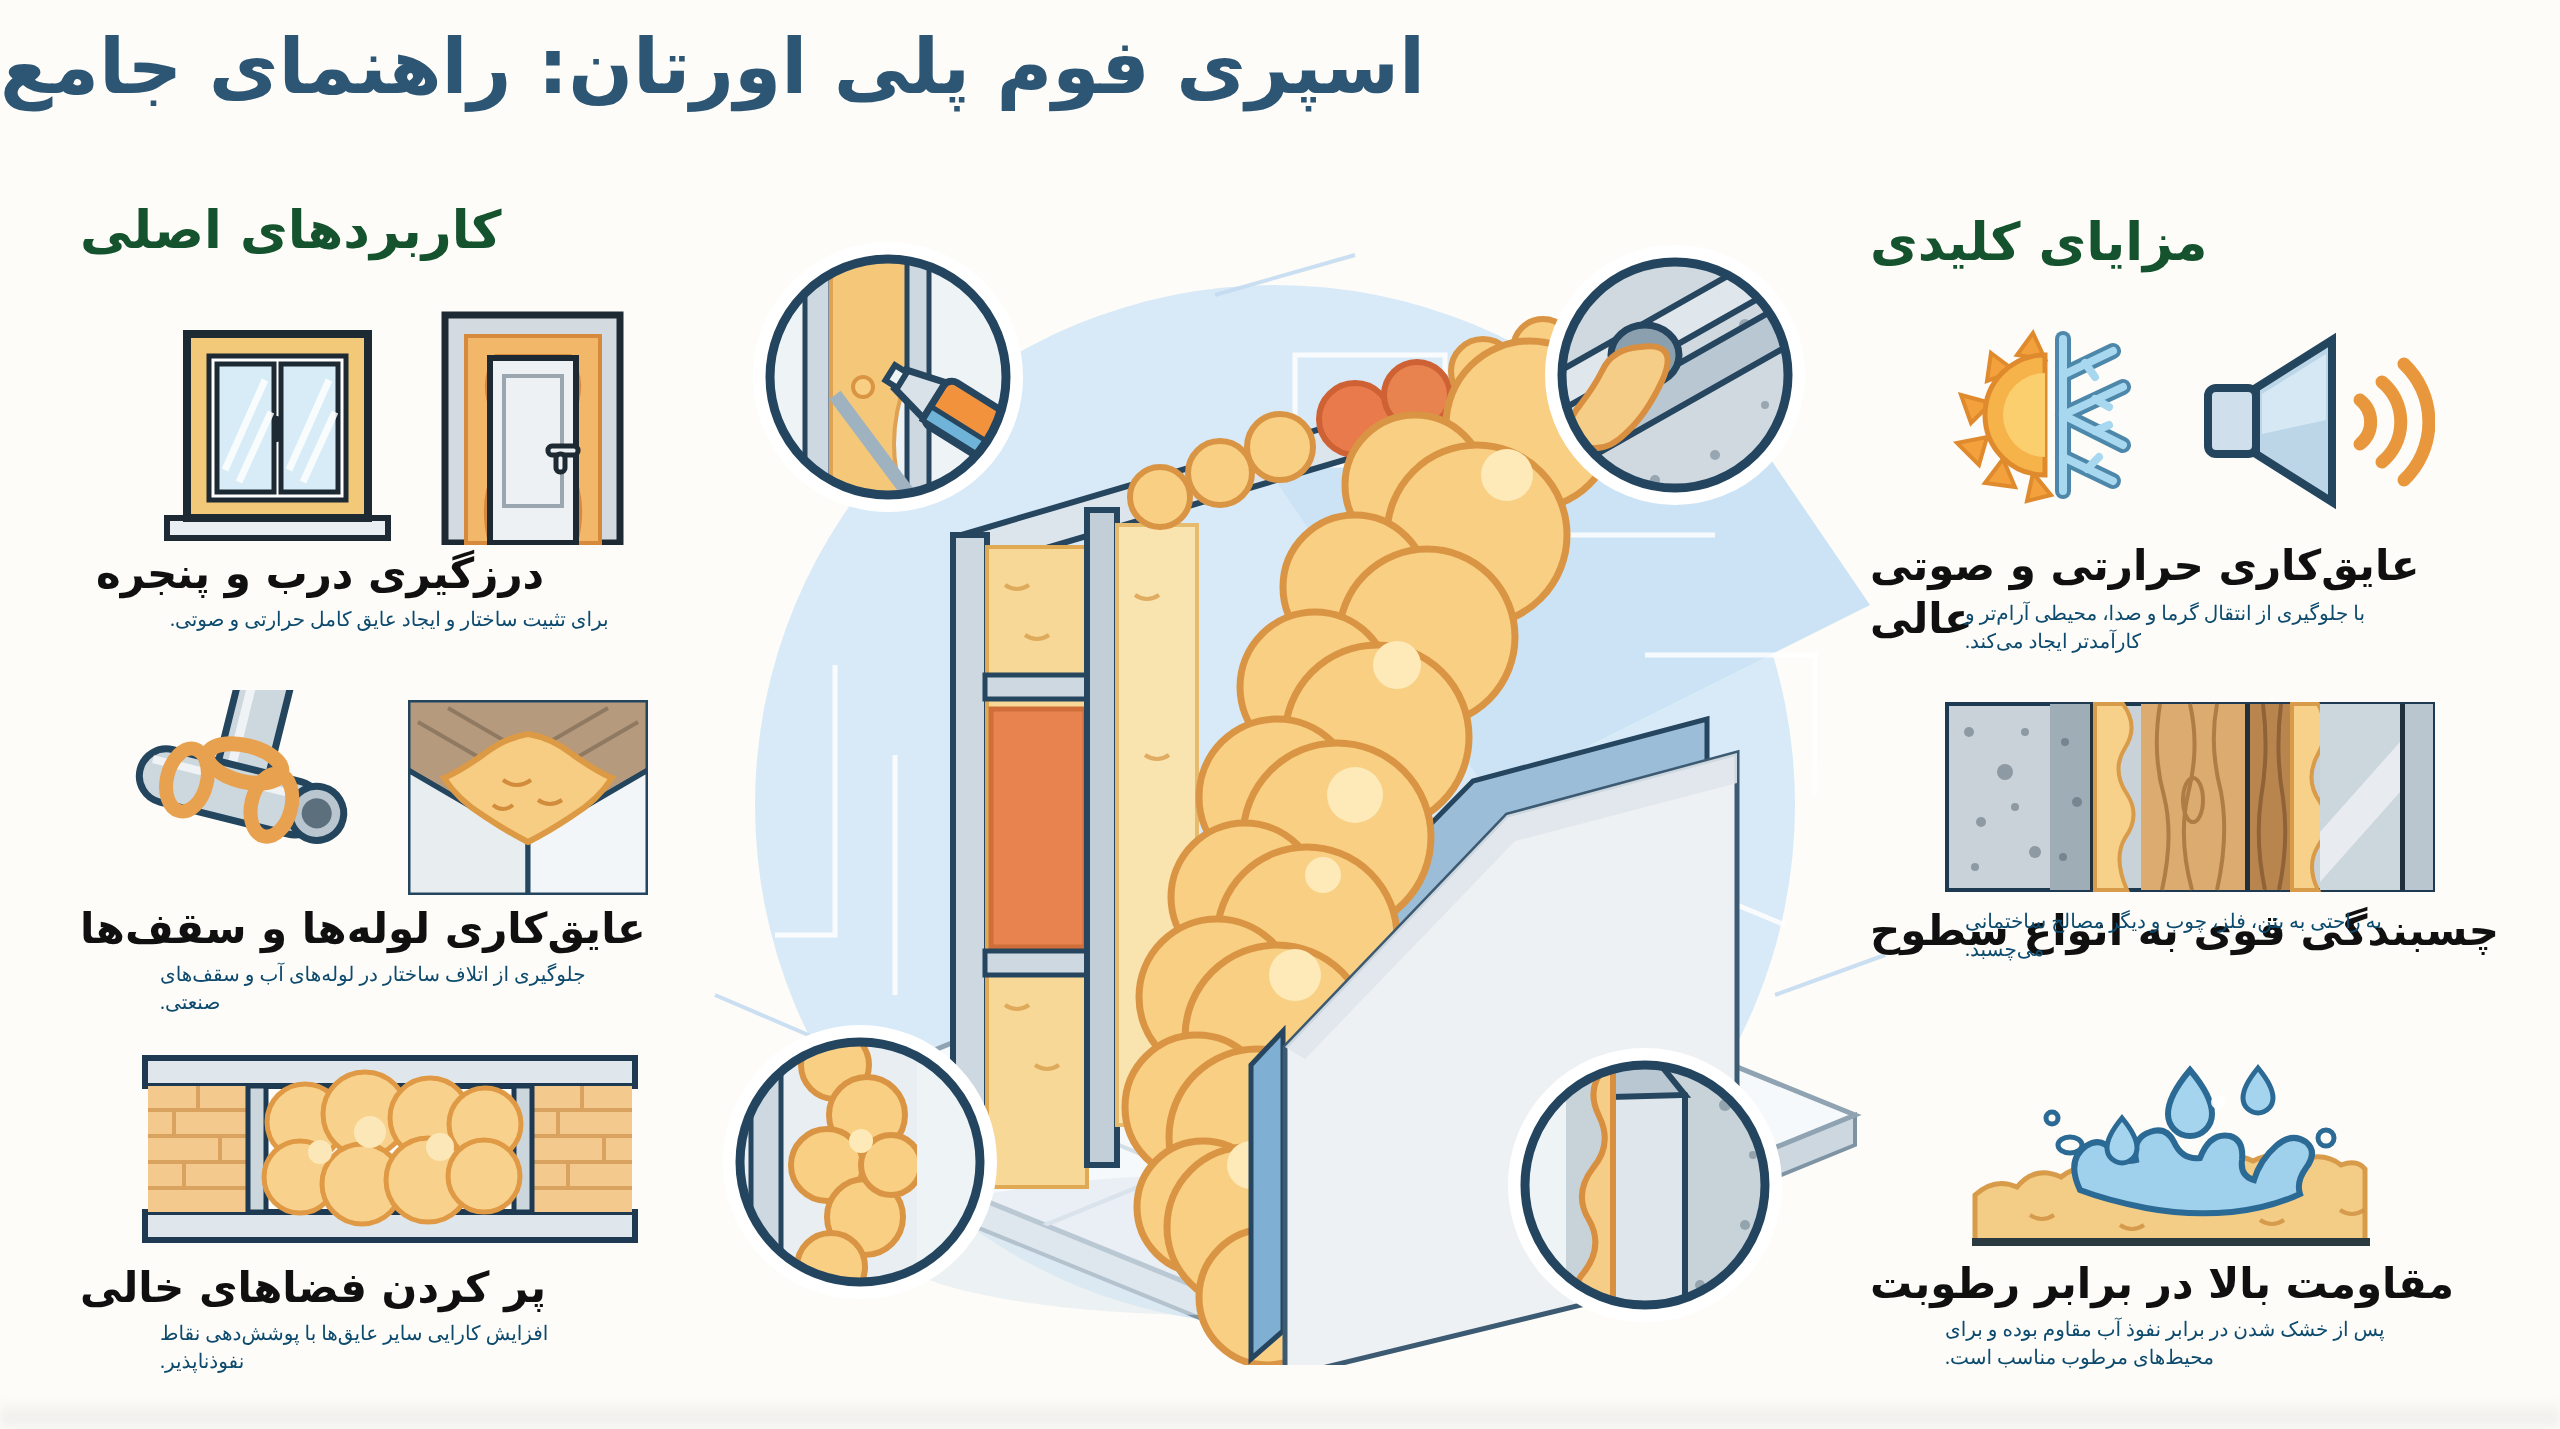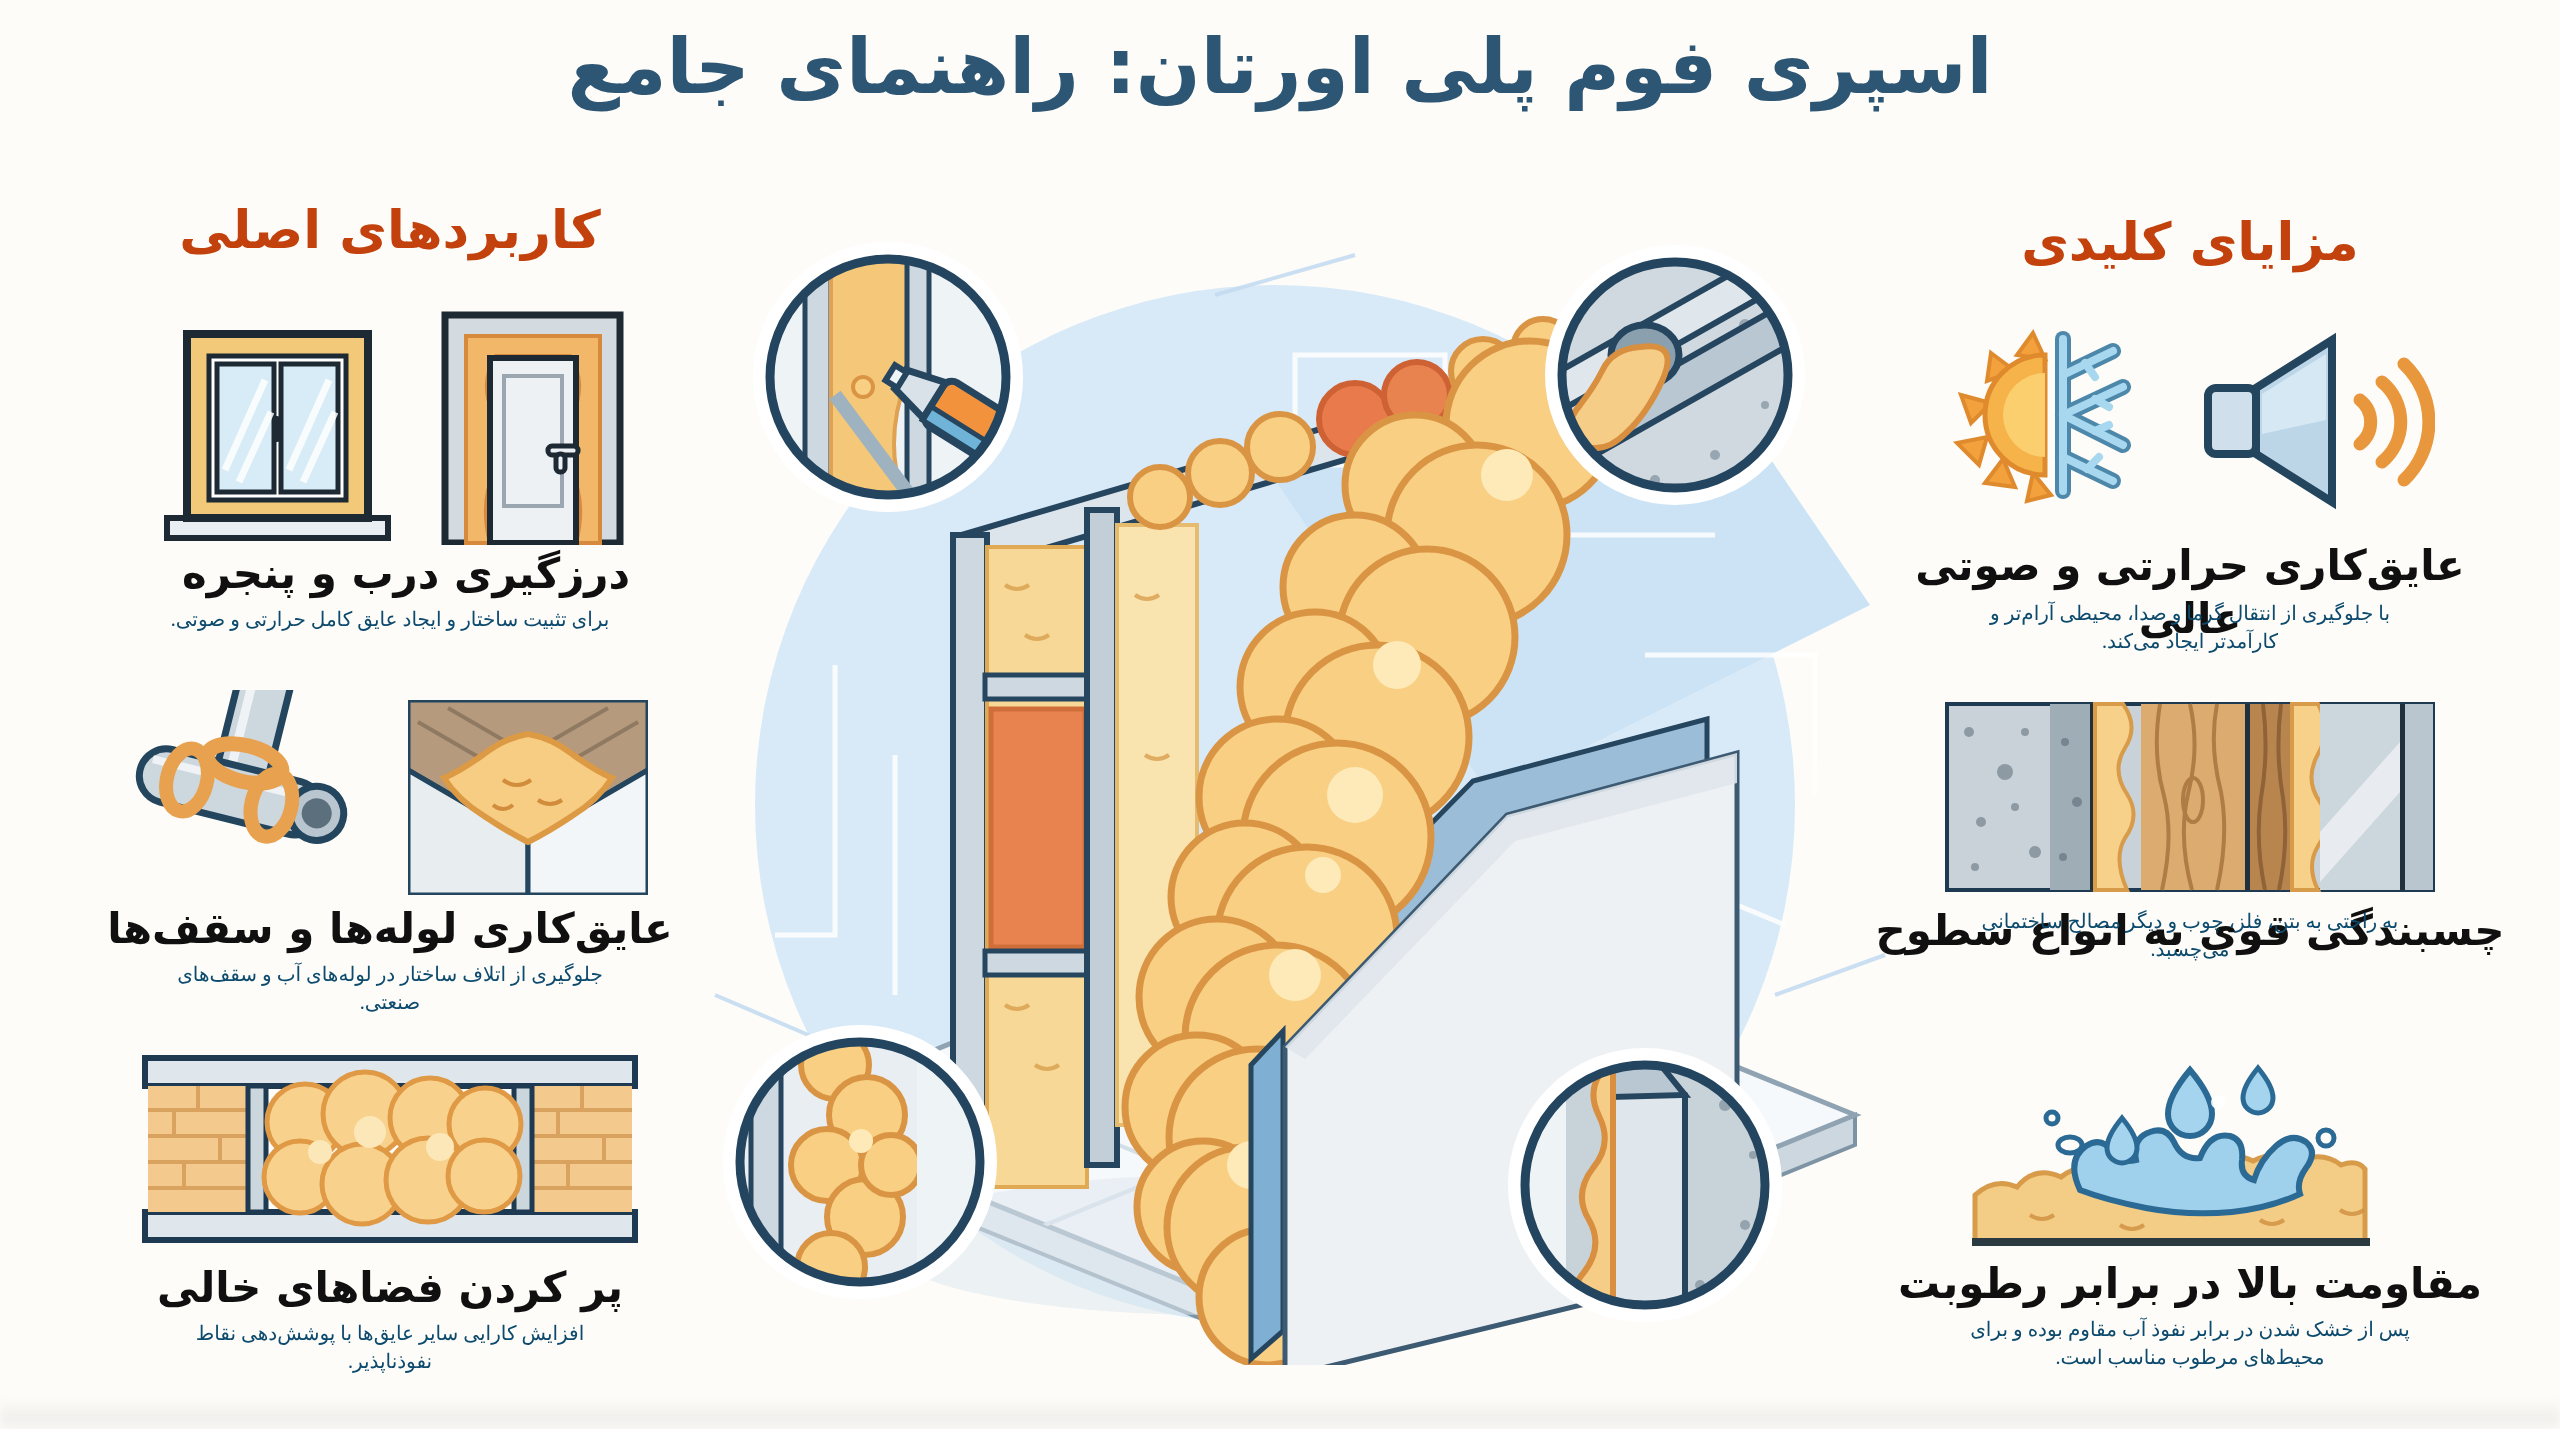--- a/index.html
+++ b/index.html
@@ -4,28 +4,28 @@
 <style>
   html,body{margin:0;padding:0;}
   body{
     width:2560px;height:1429px;position:relative;overflow:hidden;
     background:#fdfcf8;
     font-family:"DejaVu Sans", sans-serif;
     color:#141414;
   }
   .abs{position:absolute;}
   .rtl{direction:rtl;unicode-bidi:embed;}
-  .center{text-align:center;}
+  .center{text-align:left;}
   .page-title{
     left:0;top:22px;width:2560px;
     font-size:76px;font-weight:bold;color:#2d5674;
     letter-spacing:0;
   }
   .col-header{
-    font-size:52px;font-weight:bold;color:#c2410c;
+    font-size:52px;font-weight:bold;color:#14532d;
   }
   .item-title{font-size:42px;font-weight:bold;color:#101010;line-height:1.25;}
   .item-desc{font-size:20px;font-weight:500;color:#0c4a6e;line-height:1.38;font-family:Liberation Serif, serif;}
   .left-col{left:80px;top:0;width:620px;height:1429px;}
   .right-col{left:1870px;top:0;width:640px;height:1429px;}
   .img-row{display:flex;justify-content:center;align-items:flex-end;gap:40px;}
   svg{display:block;}
   .bottom-blur{
     left:0;top:1398px;width:2560px;height:31px;
     background:linear-gradient(#ffffff00,#d9d9d9b0 65%,#efefef);

